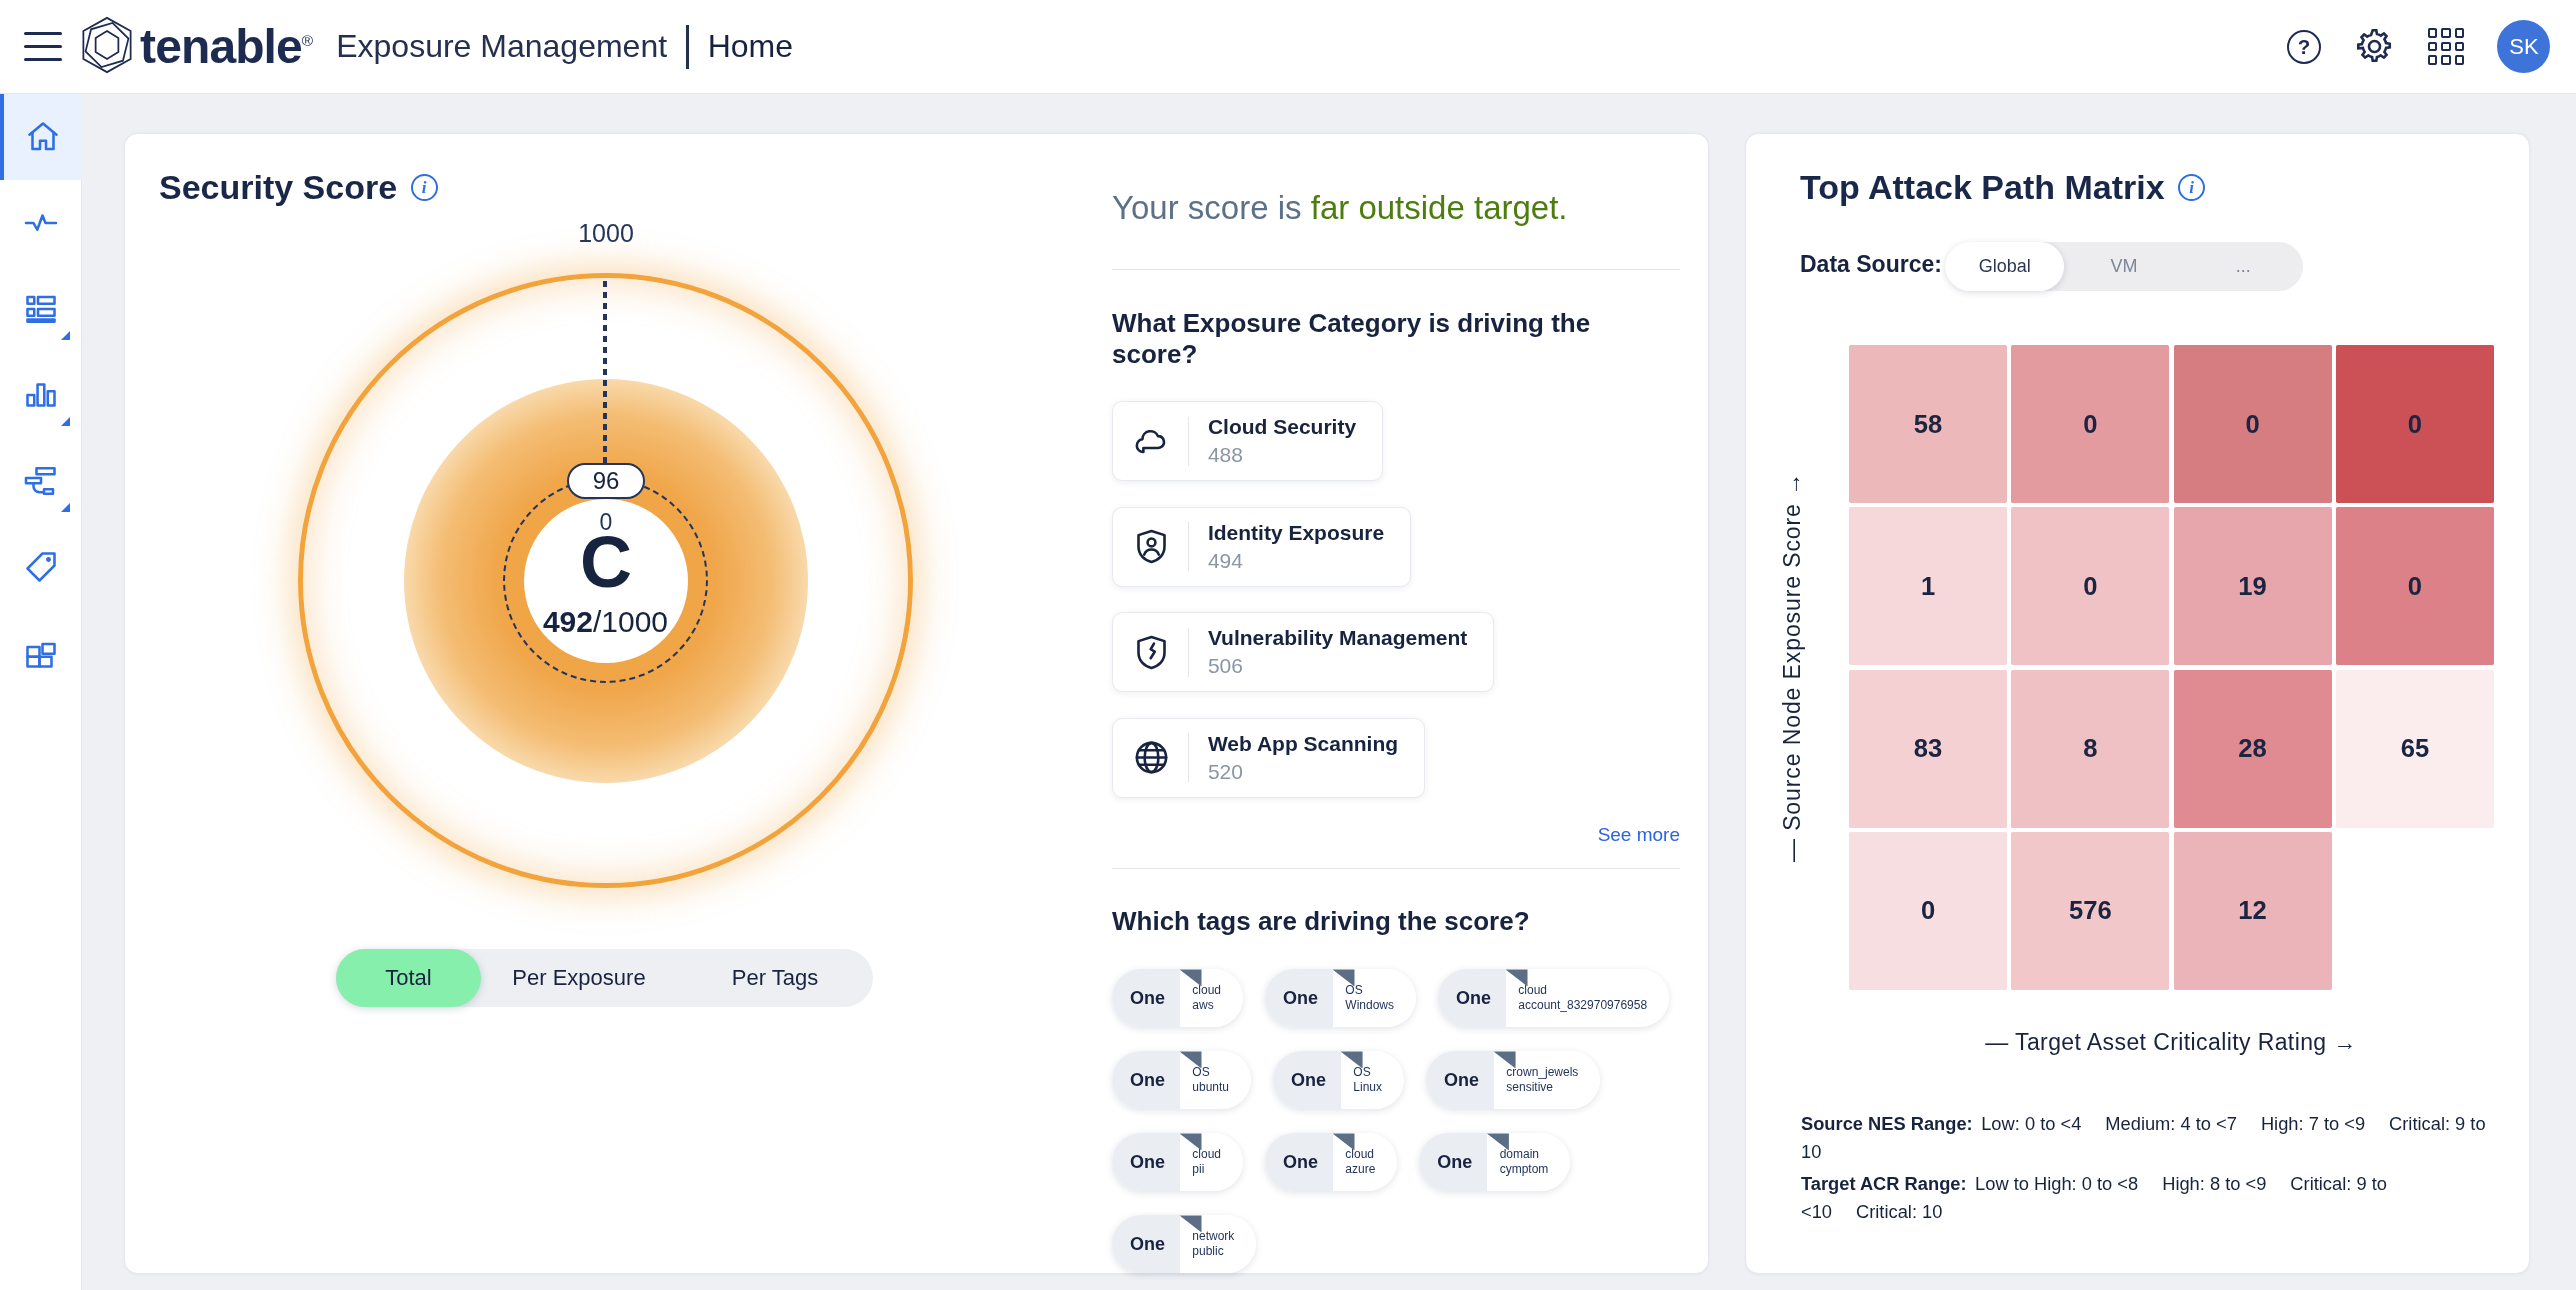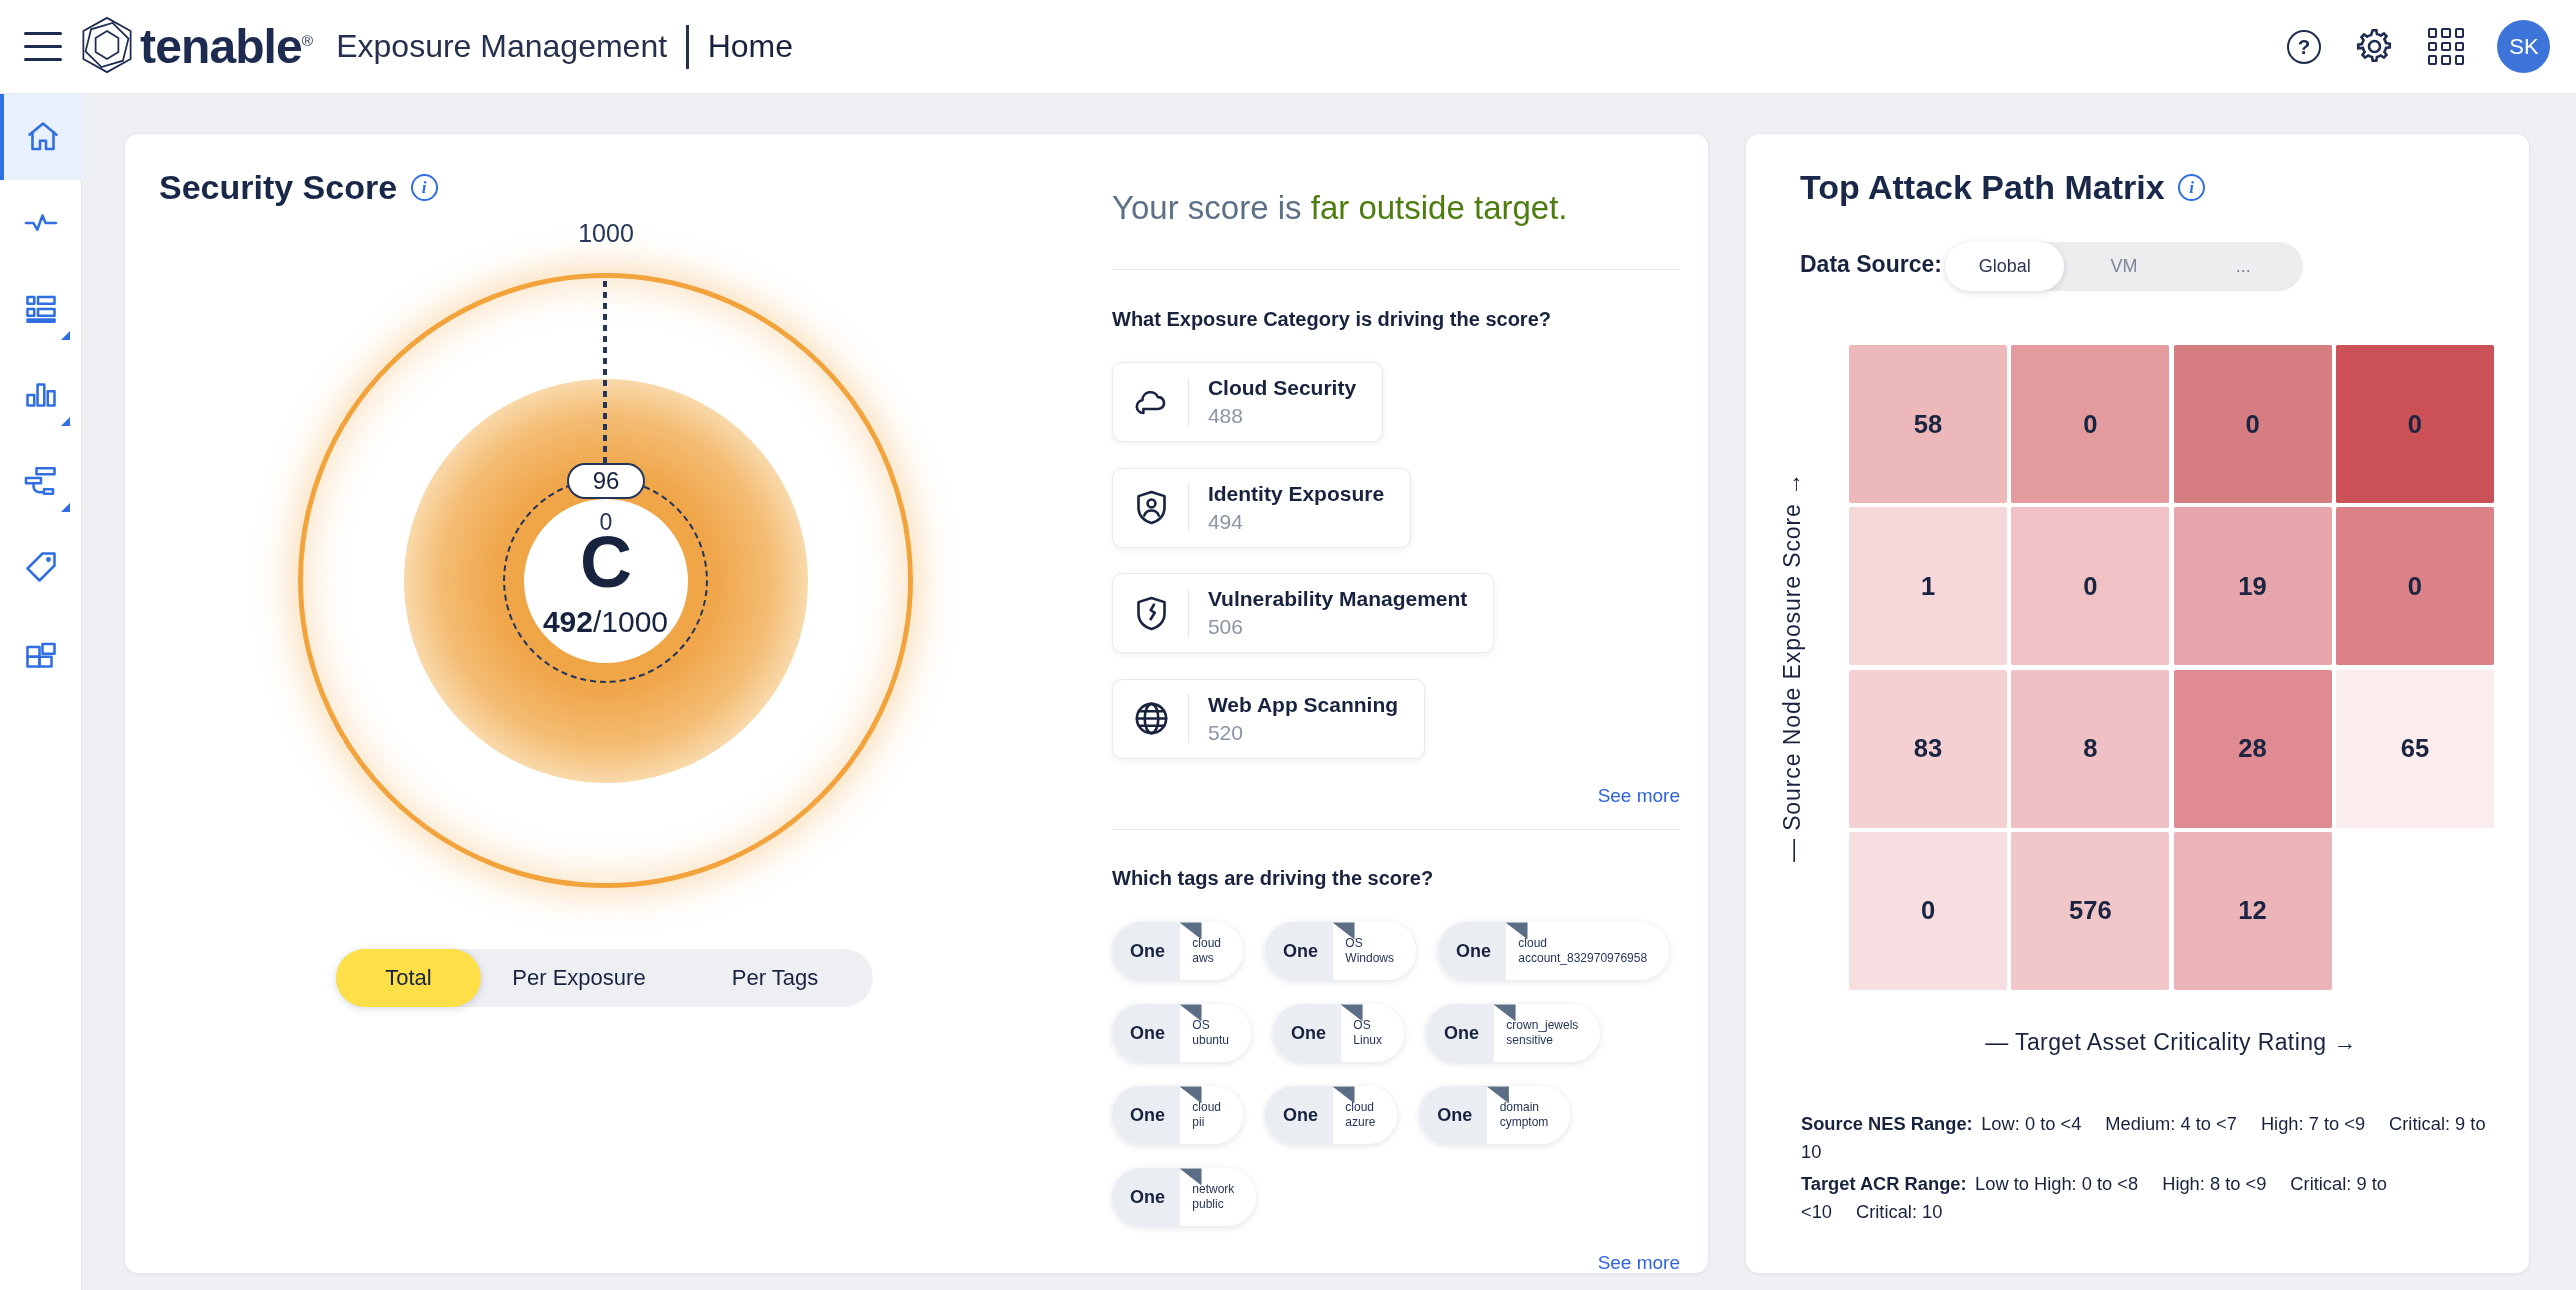--- a/index.html
+++ b/index.html
@@ -71,29 +71,29 @@
   .gauge-grade { position:absolute; left:396px; top:392px; width:170px; text-align:center;
     font-size:72px; font-weight:700; color:#17233f; line-height:1; z-index:3; }
   .gauge-score { position:absolute; left:361px; top:471px; width:239px; text-align:center;
     font-size:30px; color:#17233f; z-index:3; }
   .gauge-score b { font-weight:700; }
 
   .seg-tabs { position:absolute; left:211px; top:815px; width:537px; height:58px; background:#edeff3;
     border-radius:29px; display:flex; align-items:center; }
   .seg-tab { flex:1; text-align:center; font-size:22px; color:#17233f; height:58px; line-height:58px;
     border-radius:29px; cursor:pointer; white-space:nowrap; }
-  .seg-tab.active { background:#fde047; box-shadow:0 1.7px 8.5px rgba(23,43,77,0.18); flex:0 0 145px; font-weight:500; }
+  .seg-tab.active { background:#86efac; box-shadow:0 1.7px 8.5px rgba(23,43,77,0.18); flex:0 0 145px; font-weight:500; }
 
   
   .score-col { position:absolute; left:987px; top:53px; width:568px; }
   .status-line { font-size:33px; line-height:1.25; }
   .status-prefix { color:#5d7186; }
   .status-emph { color:#4d7c0f; font-weight:400; }
   .hdiv { height:0.9px; background:#e3e6eb; margin-top:41px; }
-  .question { font-size:20px; font-weight:700; color:#17233f; margin-top:38px; }
+  .question { font-size:26px; font-weight:700; color:#17233f; margin-top:38px; }
   .cat-wrap { display:flex; flex-wrap:wrap; gap:25.6px 27px; margin-top:31px; }
   .cat-card { display:inline-flex; align-items:center; background:#fff; border:0.9px solid #e6e9ee;
     border-radius:10.2px; box-shadow:0 1.7px 6.8px rgba(21,39,79,0.07); padding:13.6px 25.6px 13.6px 19px; height:80px; cursor:pointer; }
   .cat-card svg { width:39px; height:39px; stroke:#17233f; fill:none; stroke-width:1.6;
     stroke-linecap:round; stroke-linejoin:round; flex:none; }
   .cat-div { width:0.9px; height:49px; background:#e3e6eb; margin:0 19px 0 17px; }
   .cat-label { font-size:21px; font-weight:700; color:#17233f; white-space:nowrap; }
   .cat-value { font-size:21px; color:#8a95a5; margin-top:4.3px; }
   .see-more { text-align:right; font-size:19px; color:#2e63e0; margin-top:25.6px; cursor:pointer; }
   .tags-wrap { display:flex; flex-wrap:wrap; gap:24px 22px; margin-top:32px; }

